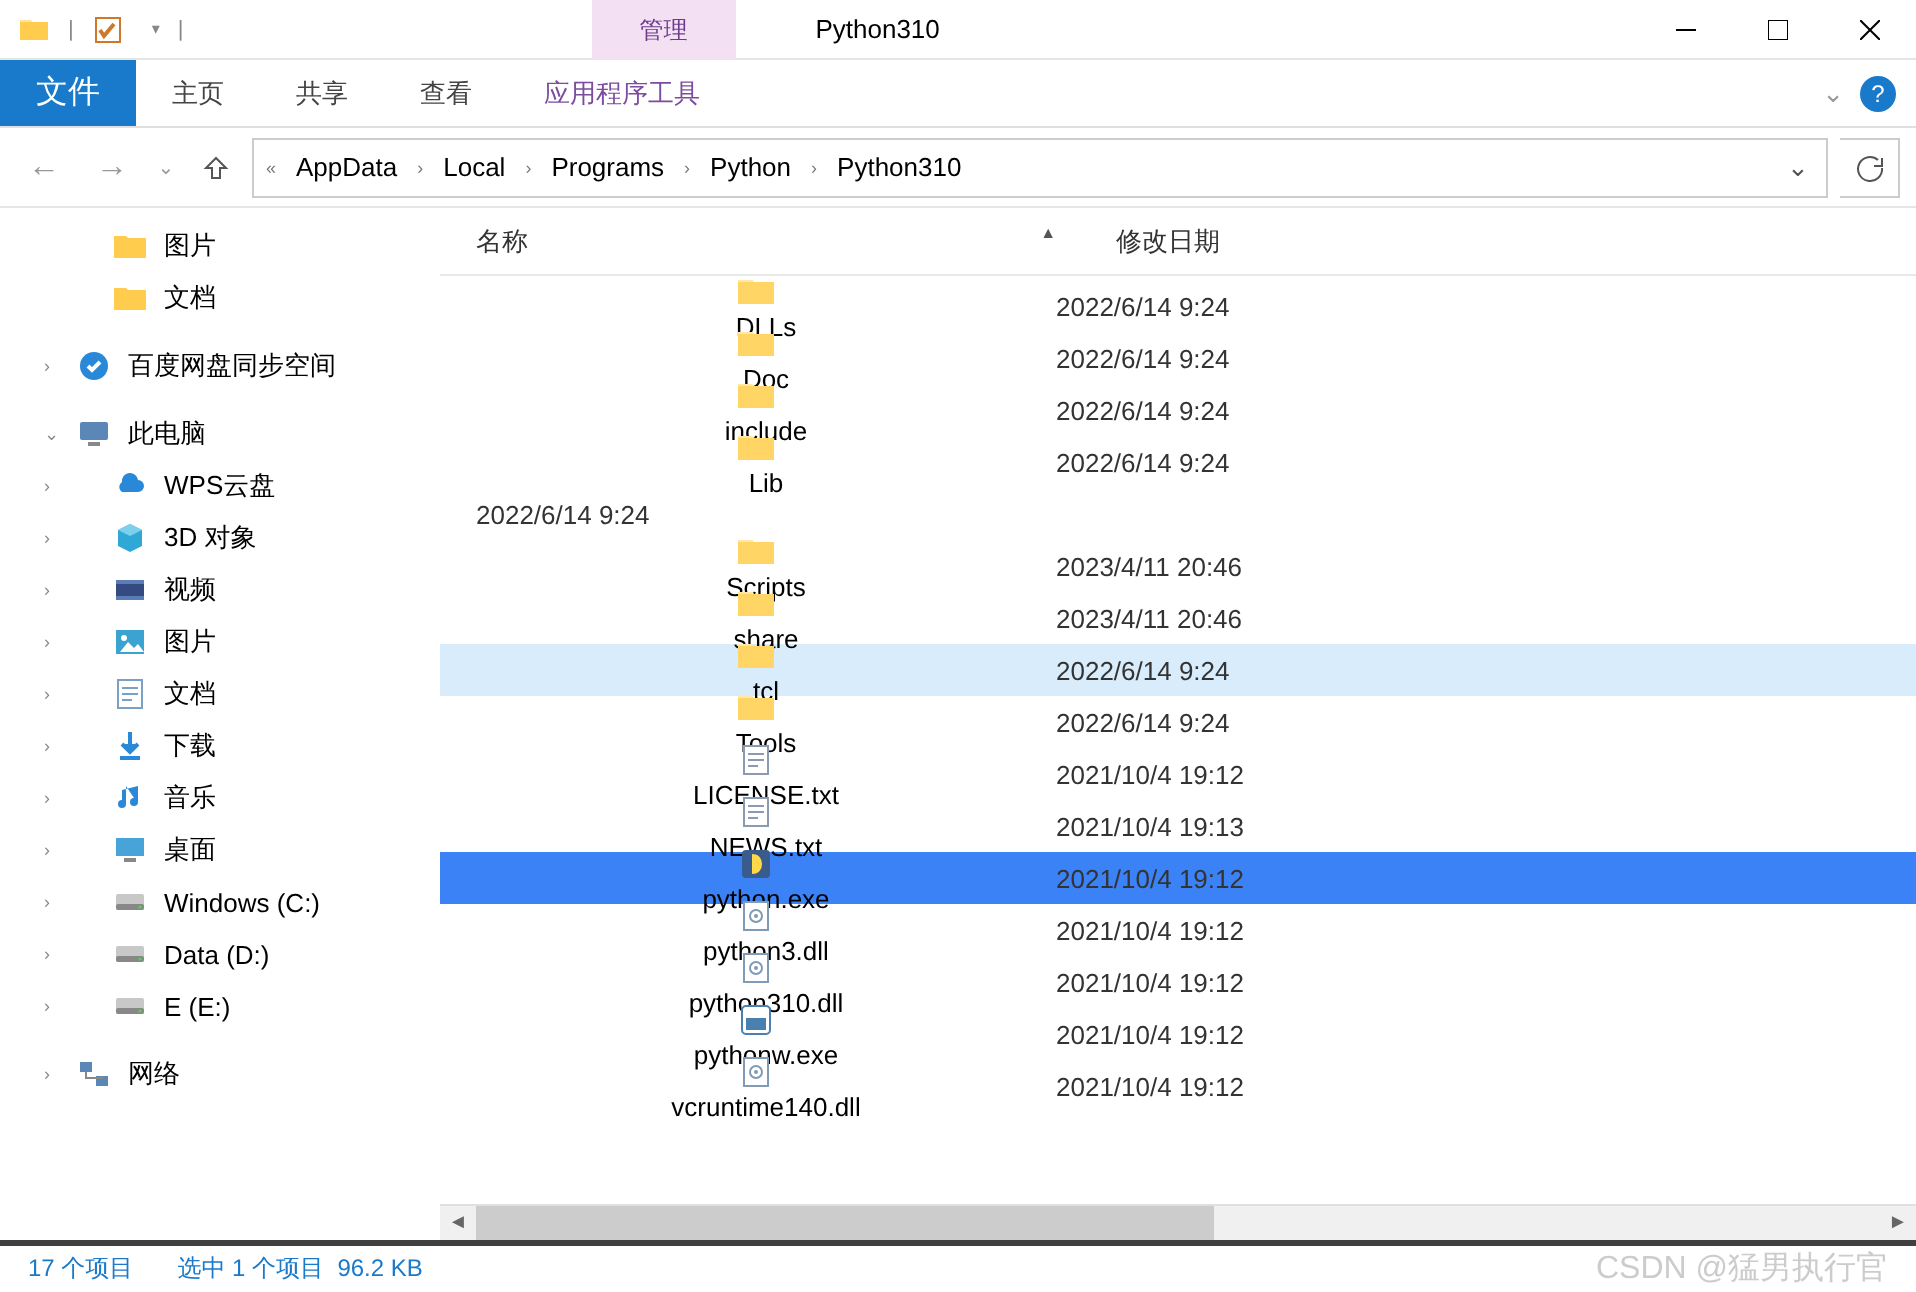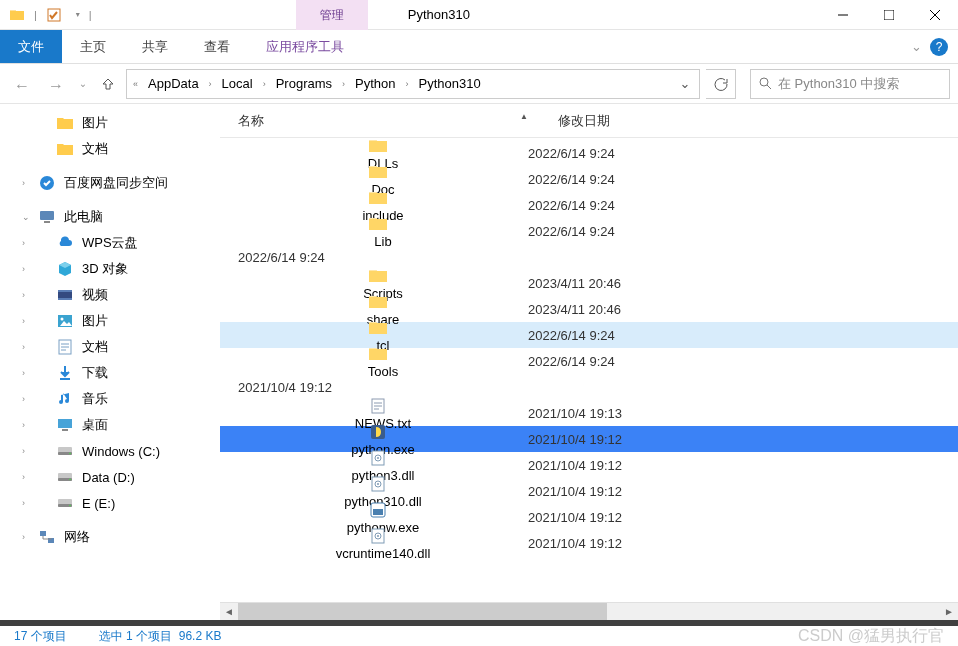--- a/index.html
+++ b/index.html
@@ -9,21 +9,21 @@
   .titlebar { height: 30px; display: flex; align-items: stretch; background: #fff; border-bottom: 1px solid #e5e5e5; }
   .qat { display: flex; align-items: center; padding: 0 4px; gap: 4px; }
   .qat-item { width: 26px; height: 24px; display: flex; align-items: center; justify-content: center; cursor: pointer; }
   .ribbon-tab-title { background: #f3e0f3; color: #6b3a8e; padding: 0 24px; display: flex; align-items: center; height: 30px; margin-left: 200px; font-size: 12px; }
   .win-title { margin-left: 40px; display: flex; align-items: center; font-size: 13px; }
   .win-controls { margin-left: auto; display: flex; }
   .win-btn { width: 46px; height: 30px; display: flex; align-items: center; justify-content: center; cursor: pointer; font-size: 14px; }
 
   
   .ribbon { height: 34px; display: flex; align-items: stretch; background: #fff; border-bottom: 1px solid #e0e0e0; }
-  .ribbon-file { background: #1979ca; color: #fff; padding: 0 18px; display: flex; align-items: center; font-size: 13px; cursor: pointer; }
+  .ribbon-file { background: #1979ca; color: #fff; padding: 0 18px; display: flex; align-items: center; font-size: 16px; cursor: pointer; }
   .ribbon-tab { padding: 0 18px; display: flex; align-items: center; font-size: 13px; cursor: pointer; color: #444; }
   .ribbon-tab.contextual { color: #7b4ca0; }
   .ribbon-right { margin-left: auto; display: flex; align-items: center; gap: 8px; padding-right: 10px; }
   .help-icon { width: 18px; height: 18px; background: #1979ca; border-radius: 50%; color: #fff; display: flex; align-items: center; justify-content: center; font-size: 12px; cursor: pointer; }
   .chevron-light { color: #999; cursor: pointer; }
 
   
   .navbar { height: 40px; display: flex; align-items: center; padding: 4px 8px; gap: 6px; border-bottom: 1px solid #e5e5e5; }
   .nav-arrow { width: 28px; height: 28px; display: flex; align-items: center; justify-content: center; color: #999; cursor: pointer; font-size: 16px; }
   .nav-up { width: 24px; height: 24px; display: flex; align-items: center; justify-content: center; color: #555; cursor: pointer; }
@@ -53,21 +53,21 @@
   .file-row.highlighted { background: #d8ecfb; }
   .file-row.selected { background: #3b82f6; }
   .file-icon { width: 20px; height: 20px; margin-right: 10px; display: flex; align-items: center; justify-content: center; font-size: 14px; }
   .file-name-cell { width: 290px; display: flex; align-items: center; flex-direction: column; }
   .file-date-cell { color: #333; }
   .hscroll { height: 18px; background: #f0f0f0; border-top: 1px solid #e0e0e0; position: relative; }
   .hscroll-thumb { position: absolute; left: 0; width: 50%; height: 100%; background: #ccc; }
   .hscroll-arrow { position: absolute; top: 0; height: 100%; width: 18px; display: flex; align-items: center; justify-content: center; color: #666; cursor: pointer; font-size: 10px; }
 
   
-  .statusbar { height: 26px; border-top: 6px solid #404040; display: flex; align-items: center; padding: 0 14px; font-size: 12px; gap: 32px; color: #1979ca; }
+  .statusbar { height: 26px; border-top: 3px solid #404040; display: flex; align-items: center; padding: 0 14px; font-size: 12px; gap: 22px; color: #1979ca; }
   .statusbar .watermark { margin-left: auto; color: #ccc; font-size: 16px; }
 
   
   .ic-folder { color: #ffcc4d; }
   .ic-baidu { color: #2a88d8; }
   .ic-pc { color: #4a6f9e; }
   .ic-net { color: #3b7ec3; }
 
   svg { display: block; }
 </style>
@@ -149,29 +149,20 @@
     <span class="crumb-sep">›</span>
     <span class="crumb">Python310</span>
     <span class="addr-drop">⌄</span>
   </div>
   <div class="nav-refresh">
     <svg width="14" height="14" viewBox="0 0 14 14">
         <path d="M11 3a6 6 0 1 0 2 4" fill="none" stroke="#555"></path>
         <path d="M13 2v4h-4" fill="none" stroke="#555"></path>
       </svg>
   </div>
-  <div class="search-box">
-    <span class="icon">
-      <svg width="13" height="13" viewBox="0 0 13 13">
-          <circle cx="5" cy="5" r="4" fill="none" stroke="#777"></circle>
-          <line x1="8" y1="8" x2="12" y2="12" stroke="#777"></line>
-        </svg>
-    </span>
-    <span>在 Python310 中搜索</span>
-  </div>
 </div>
 
 <div class="main">
 
   <div class="sidebar">
     <div class="side-item">
       <span class="side-icon ic-folder">
         <svg width="16" height="14" viewBox="0 0 16 14">
             <path fill="#ffcc4d" d="M0 2h6l1 1h9v10H0z"></path>
           </svg>
@@ -444,32 +435,43 @@
               <svg width="18" height="15" viewBox="0 0 18 15">
                 <path fill="#ffd666" d="M0 2h7l1 1h10v11H0z"></path>
                 <path fill="#ffe7a8" d="M0 2h7l1 1H0z"></path>
               </svg>
             </span>
       <span>Tools</span>
     </div>
     <div class="file-date-cell">2022/6/14 9:24</div>
         </div>
         <div class="file-row">
-    <div class="file-date-cell">2021/10/4 19:12</div>
-        </div>
-        <div class="file-row">
     <div class="file-name-cell">
       <span class="file-icon">
               <svg width="14" height="16" viewBox="0 0 14 16">
                 <rect x="1" y="1" width="12" height="14" fill="#fff" stroke="#8b9ab0"></rect>
                 <line x1="3" y1="5" x2="11" y2="5" stroke="#8b9ab0"></line>
                 <line x1="3" y1="8" x2="11" y2="8" stroke="#8b9ab0"></line>
                 <line x1="3" y1="11" x2="8" y2="11" stroke="#8b9ab0"></line>
               </svg>
             </span>
+      <span>LICENSE.txt</span>
+    </div>
+    <div class="file-date-cell">2021/10/4 19:12</div>
+        </div>
+        <div class="file-row">
+    <div class="file-name-cell">
+      <span class="file-icon">
+              <svg width="14" height="16" viewBox="0 0 14 16">
+                <rect x="1" y="1" width="12" height="14" fill="#fff" stroke="#8b9ab0"></rect>
+                <line x1="3" y1="5" x2="11" y2="5" stroke="#8b9ab0"></line>
+                <line x1="3" y1="8" x2="11" y2="8" stroke="#8b9ab0"></line>
+                <line x1="3" y1="11" x2="8" y2="11" stroke="#8b9ab0"></line>
+              </svg>
+            </span>
       <span>NEWS.txt</span>
     </div>
     <div class="file-date-cell">2021/10/4 19:13</div>
         </div>
         <div class="file-row selected">
     <div class="file-name-cell">
       <span class="file-icon">
               <svg width="16" height="16" viewBox="0 0 16 16">
                 <rect x="1" y="1" width="14" height="14" fill="#3a5c8c" rx="2"></rect>
                 <path fill="#ffd94a" d="M6 4c3 0 4 2 4 4s-1 4-4 4" stroke="#ffd94a" stroke-width="2"></path>

